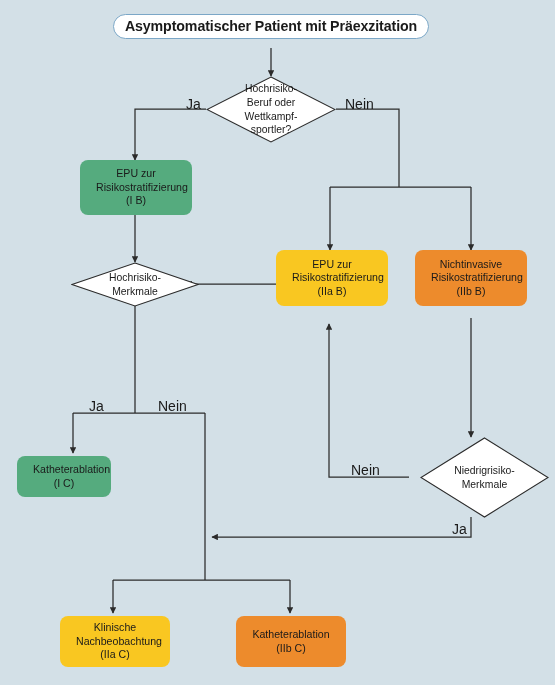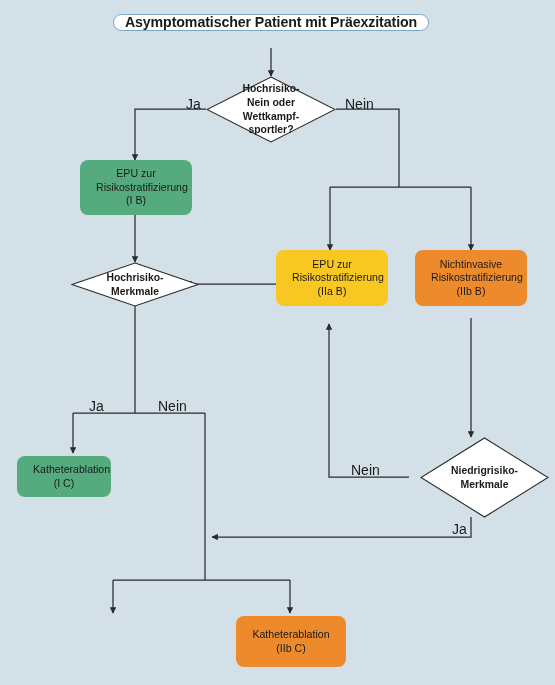--- a/index.html
+++ b/index.html
@@ -51,21 +51,20 @@
   }
   .node-box .lines { width: 100%; }
   .node-box .lines div { white-space: nowrap; }
   .fill-green  { background: #55ab7e; }
   .fill-yellow { background: #f9c721; }
   .fill-orange { background: #ed8b2c; align-items: center; }
 
   .node-diamond {
     background: transparent;
     border: none;
-    font-weight: bold;
   }
   .node-diamond .dm-shape {
     position: absolute;
     left: 0; top: 0;
     width: 100%; height: 100%;
   }
   .node-diamond .dm-label {
     position: relative;
     z-index: 2;
     font-size: 10.4px;
@@ -118,31 +117,31 @@
       <path d="M 205 413 L 205 580"></path>
 
       <path d="M 471 517 L 471 537 L 212 537" marker-end="url(#arrow)"></path>
 
       <path d="M 113 580 L 290 580"></path>
       <path d="M 113 580 L 113 613" marker-end="url(#arrow)"></path>
       <path d="M 290 580 L 290 613" marker-end="url(#arrow)"></path>
     </g>
   </svg>
 
-  <div class="node node-title" style="left:113px; top:14px; width:316px; height:17px;border-radius:15px;">
+  <div class="node node-title" style="left:113px; top:14px; width:316px; height:25px;border-radius:15px;">
     <span>Asymptomatischer Patient mit Präexzitation</span>
   </div>
 
   <div class="node node-diamond" style="left:206px; top:76px; width:130px; height:67px;">
     <svg class="dm-shape" viewBox="0 0 130 67" preserveAspectRatio="none">
       <polygon points="65,1 129,33.5 65,66 1,33.5" fill="#ffffff" stroke="#2b2b2b" stroke-width="1.1"></polygon>
     </svg>
     <div class="dm-label">
       <div>Hochrisiko-</div>
-      <div>Nein oder</div>
+      <div>Beruf oder</div>
       <div>Wettkampf-</div>
       <div>sportler?</div>
     </div>
   </div>
 
   <div class="node node-diamond" style="left:71px; top:262px; width:128px; height:45px;">
     <svg class="dm-shape" viewBox="0 0 128 45" preserveAspectRatio="none">
       <polygon points="64,1 127,22.5 64,44 1,22.5" fill="#ffffff" stroke="#2b2b2b" stroke-width="1.1"></polygon>
     </svg>
     <div class="dm-label">
@@ -185,20 +184,27 @@
     </div>
   </div>
 
   <div class="node node-box fill-green" style="left:17px; top:456px; width:94px; height:41px;">
     <div class="lines">
       <div>Katheterablation</div>
       <div>(I C)</div>
     </div>
   </div>
 
+  <div class="node node-box fill-yellow" style="left:60px; top:616px; width:110px; height:51px;">
+    <div class="lines">
+      <div>Klinische</div>
+      <div>Nachbeobachtung</div>
+      <div>(IIa C)</div>
+    </div>
+  </div>
 
   <div class="node node-box fill-orange" style="left:236px; top:616px; width:110px; height:51px;">
     <div class="lines">
       <div>Katheterablation</div>
       <div>(IIb C)</div>
     </div>
   </div>
 
   <div class="edge-label" style="left:186px; top:96px;">Ja</div>
   <div class="edge-label" style="left:345px; top:96px;">Nein</div>

